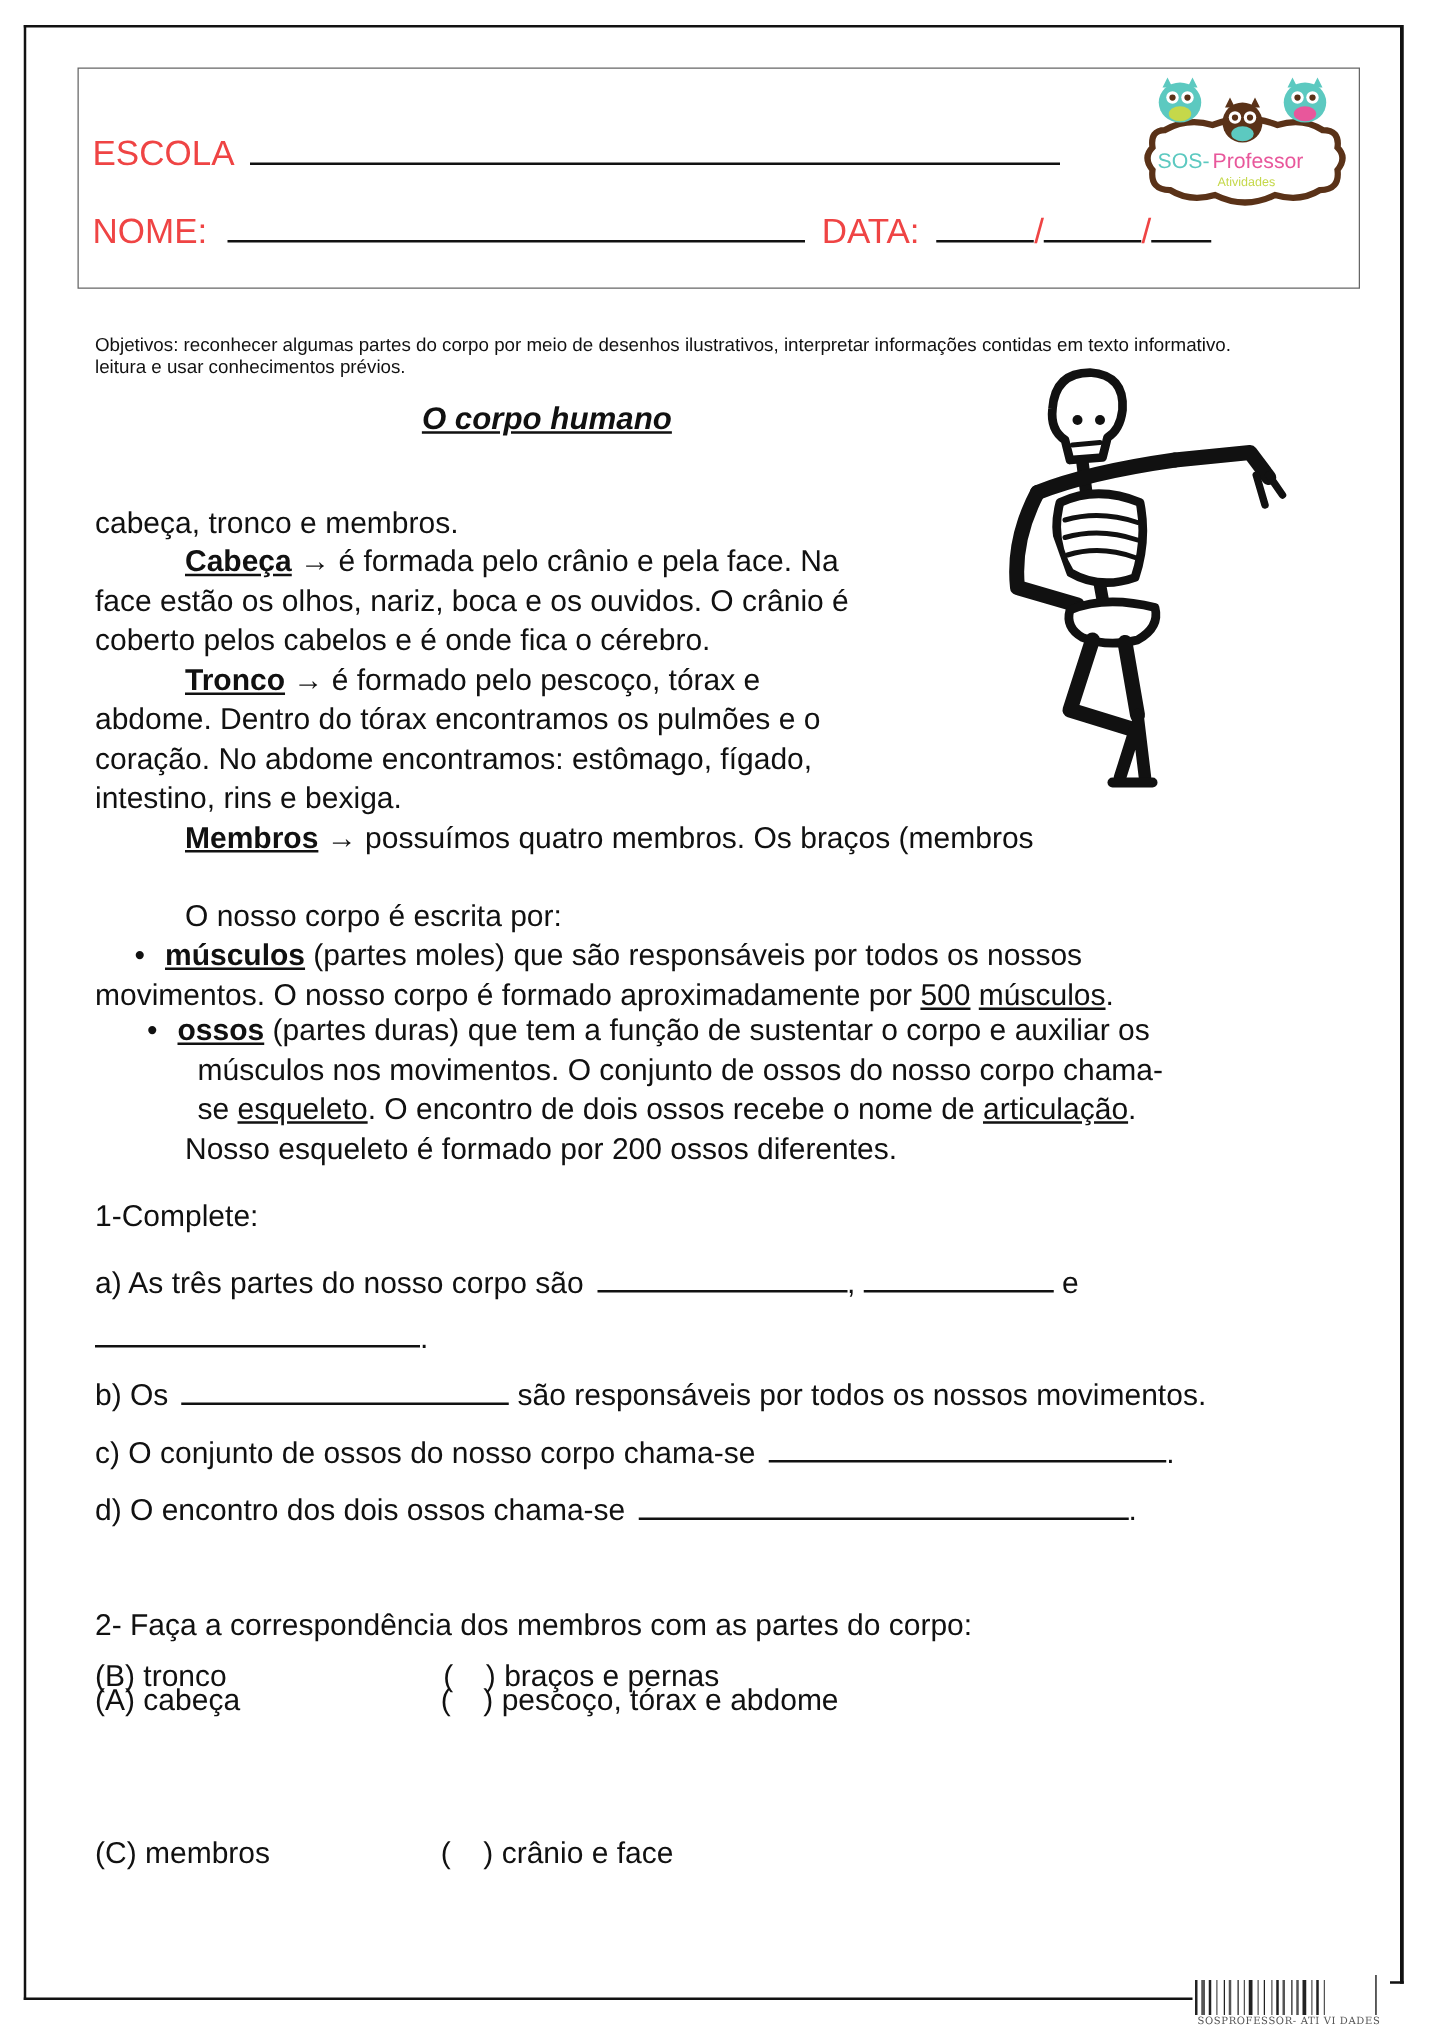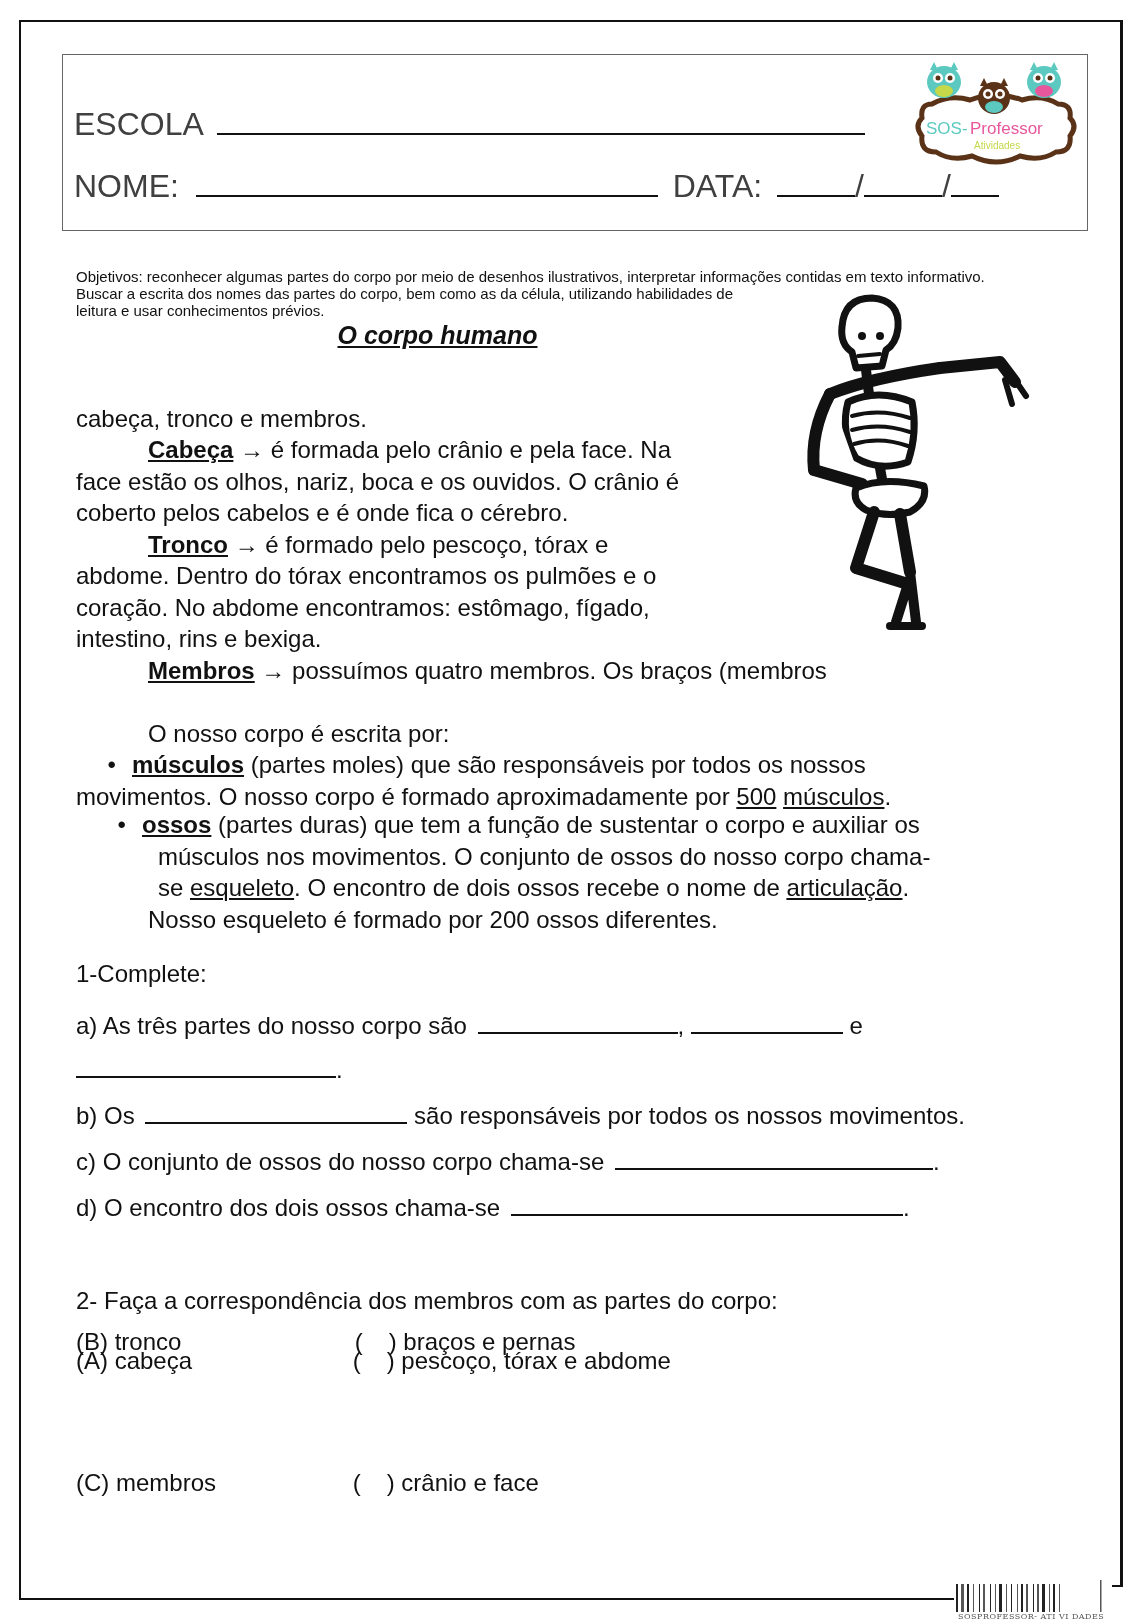--- a/index.html
+++ b/index.html
@@ -6,21 +6,21 @@
   body { width: 1147px; height: 1624px; position: relative; overflow: hidden;
          font-family: "Liberation Sans", sans-serif; color: #111; }
   .outer { position: absolute; left: 19px; top: 20px; width: 1102px; height: 1580px;
            border: 2px solid #111; box-sizing: border-box; border-right: none; border-bottom: none; }
   .outer-right { position: absolute; left: 1120px; top: 20px; width: 3px; height: 1567px; background: #111; }
   .outer-right-foot { position: absolute; left: 1112px; top: 1585px; width: 11px; height: 2px; background: #111; }
   .outer-bottom { position: absolute; left: 19px; top: 1598px; width: 935px; height: 2px; background: #111; }
 
   .header-box { position: absolute; left: 62px; top: 54px; width: 1026px; height: 177px;
                 border: 1.5px solid #666; box-sizing: border-box; }
-  .hdr-line { position: absolute; font-size: 32px; color: #404040; white-space: nowrap; }
+  .hdr-line { position: absolute; font-size: 28px; color: #ef4444; white-space: nowrap; }
   .blank { display: inline-block; border-bottom: 2px solid #111; height: 24px; vertical-align: baseline; }
 
   .logo { position: absolute; left: 912px; top: 60px; width: 168px; height: 110px; }
 
   .objectives { position: absolute; left: 76px; top: 268px; width: 1000px; font-size: 15px; line-height: 17px; color: #111; }
   .objectives .line2 { display: block; width: 730px; }
 
   .title { position: absolute; left: 0; width: 875px; top: 321px; text-align: center;
            font-size: 25px; font-weight: bold; font-style: italic; text-decoration: underline; }
 
@@ -93,21 +93,20 @@
       <circle cx="138" cy="18" r="2.5" fill="#5a3218"></circle>
     <ellipse cx="132" cy="31" rx="9" ry="6" fill="#e8579b"></ellipse>
   </g>
   <text x="14" y="74" font-family="Liberation Sans, sans-serif" font-size="17" fill="#5cc9c0">SOS-</text>
   <text x="58" y="74" font-family="Liberation Sans, sans-serif" font-size="17" fill="#e8579b">Professor</text>
   <text x="62" y="89" font-family="Liberation Sans, sans-serif" font-size="10" fill="#c5d84a">Atividades</text>
 </svg>
 
 <div class="objectives">
   <span style="display:block">Objetivos: reconhecer algumas partes do corpo por meio de desenhos ilustrativos, interpretar informações contidas em texto informativo.</span>
-  <span class="line2">Buscar a escrita dos nomes das partes do corpo, bem como as da célula, utilizando habilidades de</span>
   <span style="display:block">leitura e usar conhecimentos prévios.</span>
 </div>
 
 <div class="title">O corpo humano</div>
 
 <svg class="skeleton" viewBox="0 0 240 345" fill="#fff" stroke="#111" stroke-width="7" stroke-linejoin="round" stroke-linecap="round">
 
   <path d="M42 35 Q44 6 72 6 Q100 8 98 36 Q96 52 86 58 L82 74 L56 76 L52 60 Q40 52 42 35 Z"></path>
   <circle cx="62" cy="44" r="4" fill="#111" stroke="none"></circle>
   <circle cx="80" cy="44" r="4" fill="#111" stroke="none"></circle>

